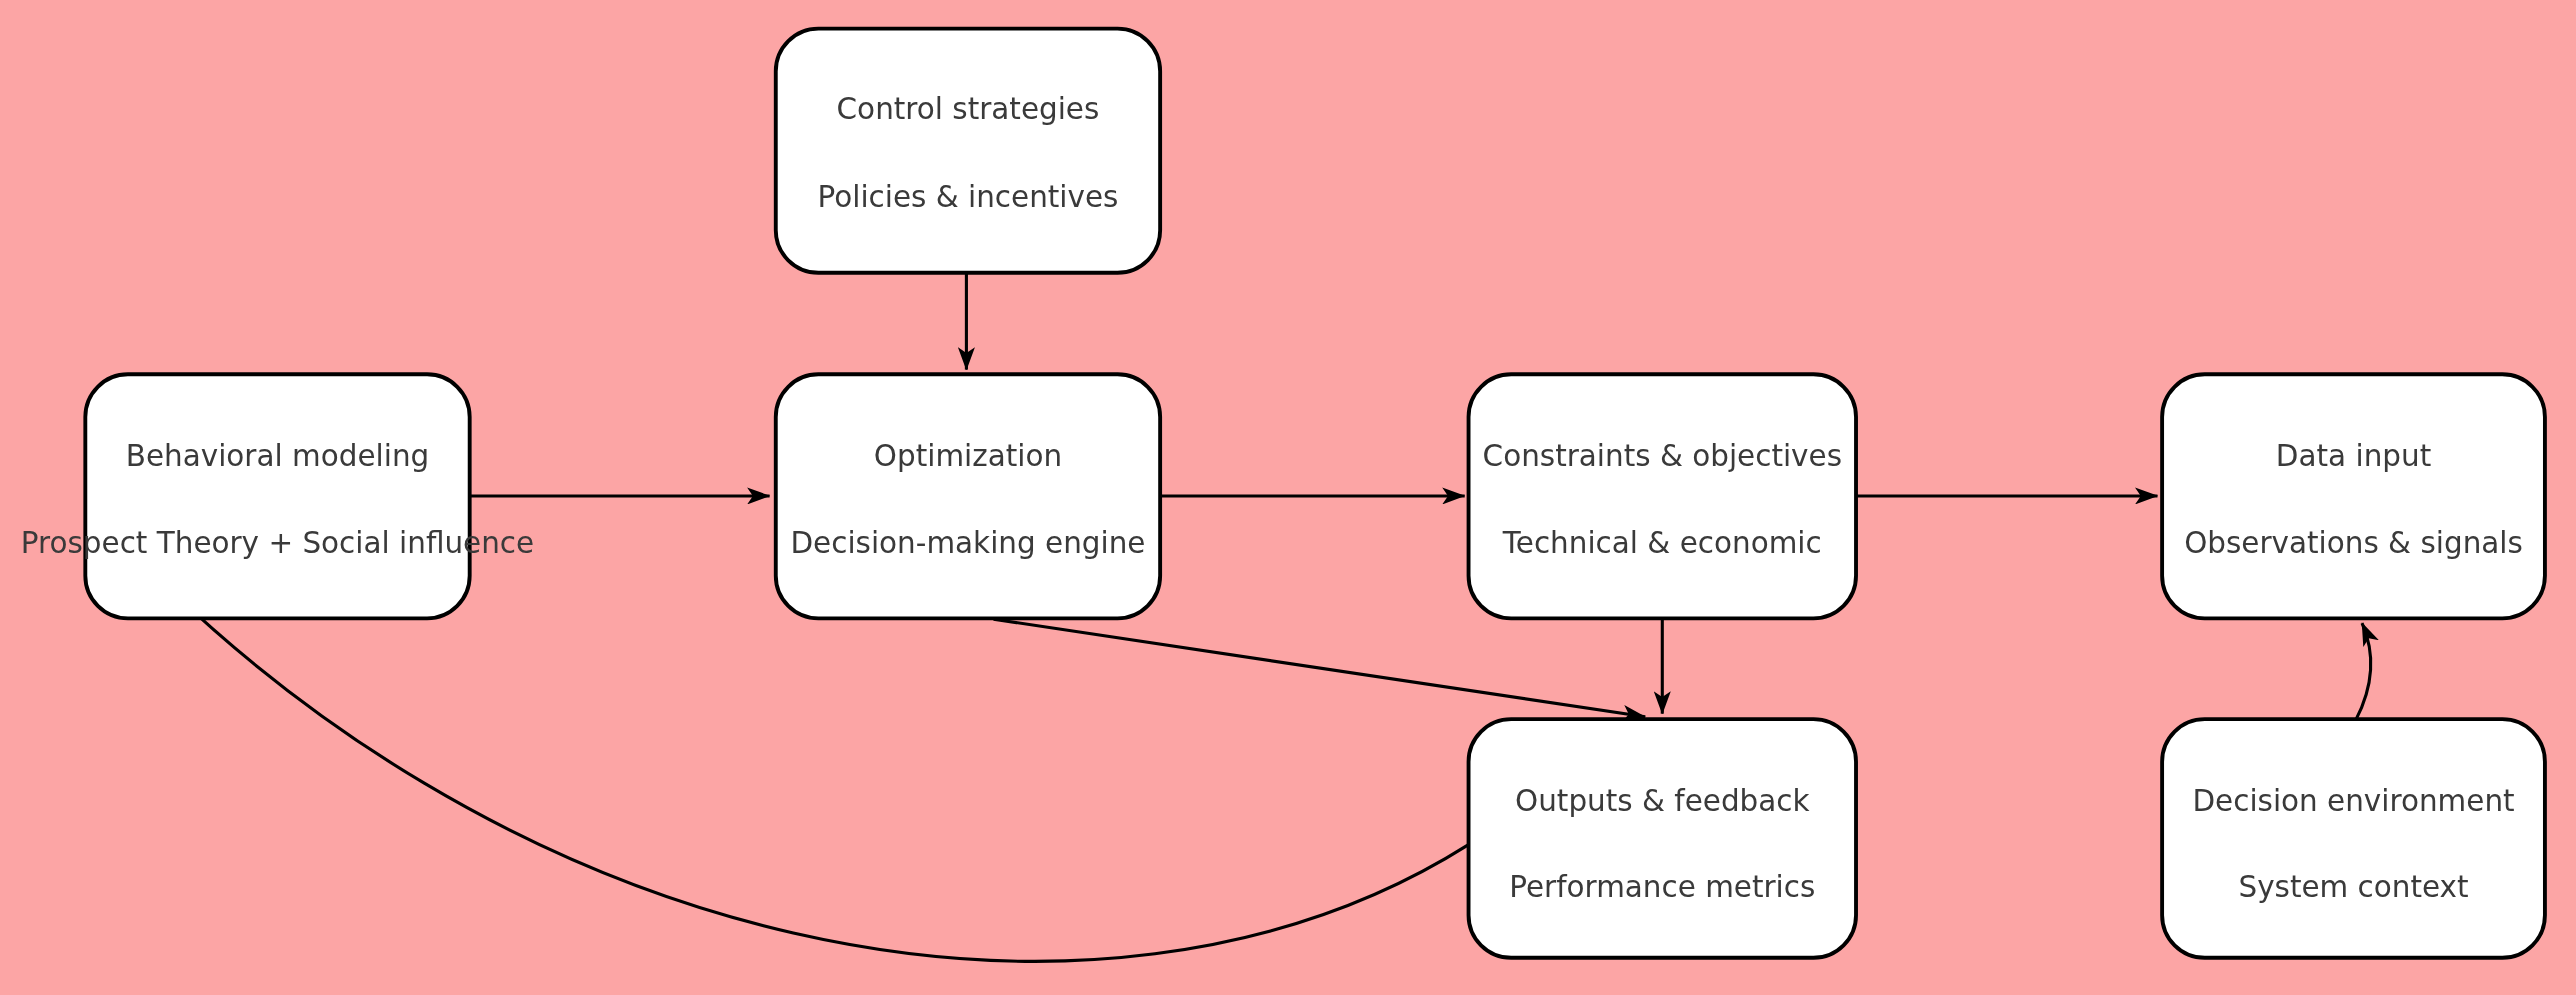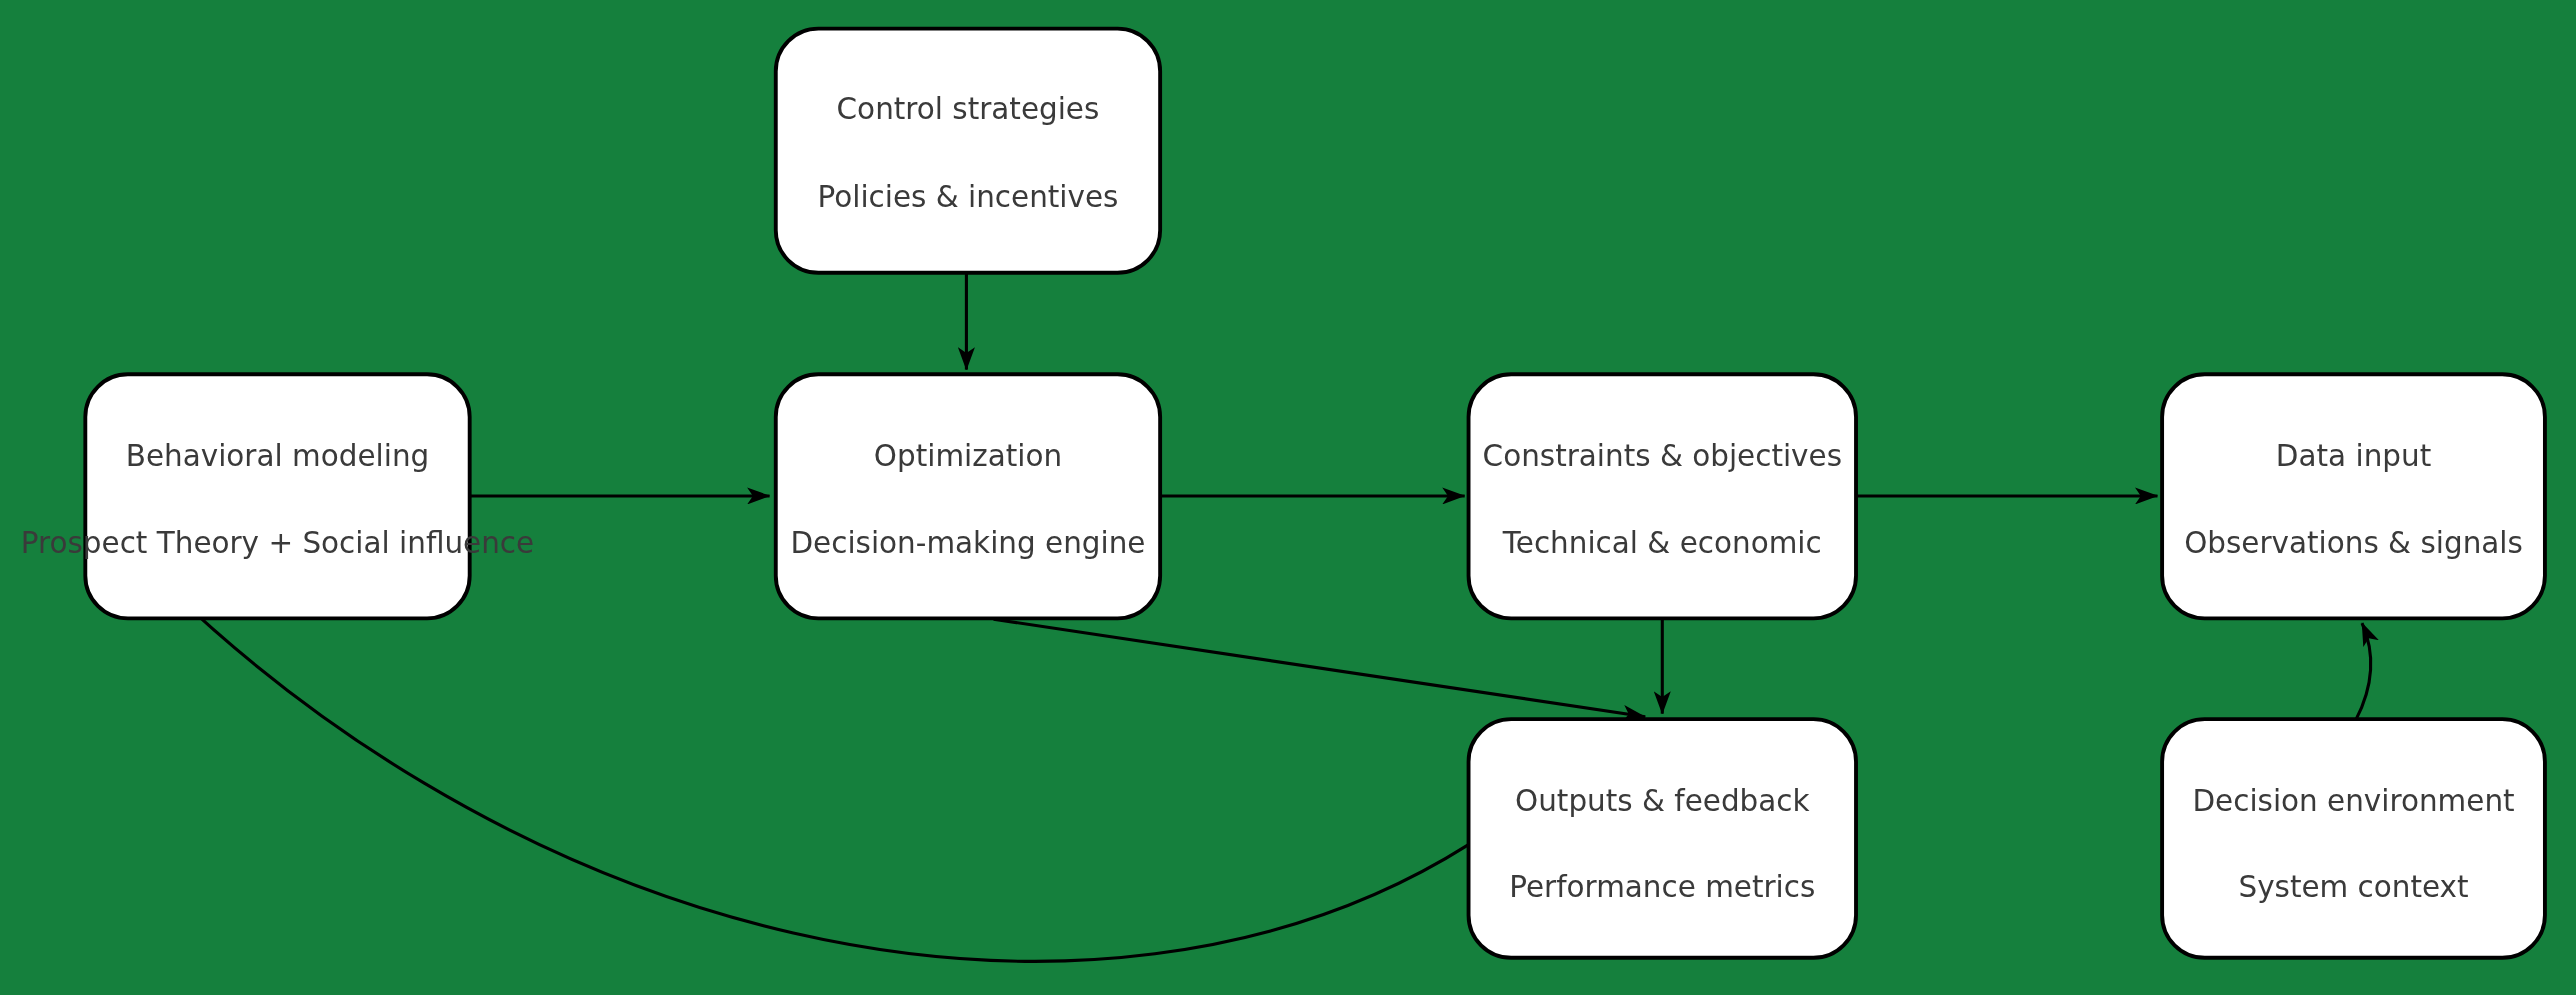--- a/index.html
+++ b/index.html
@@ -3,21 +3,21 @@
 <meta charset="utf-8">
 <style>
   html, body {
     margin: 0;
     padding: 0;
     background: #ffffff;
   }
   .diagram-wrap {
     width: 2576px;
     height: 995px;
-    background: #15803d;
+    background: #fca5a5;
     overflow: hidden;
   }
   svg { display: block; }
   .node-box {
     fill: #ffffff;
     stroke-width: 5px;
     stroke-linejoin: round;
   }
   .node-label {
     font-family: "DejaVu Sans", "Liberation Sans", sans-serif;

